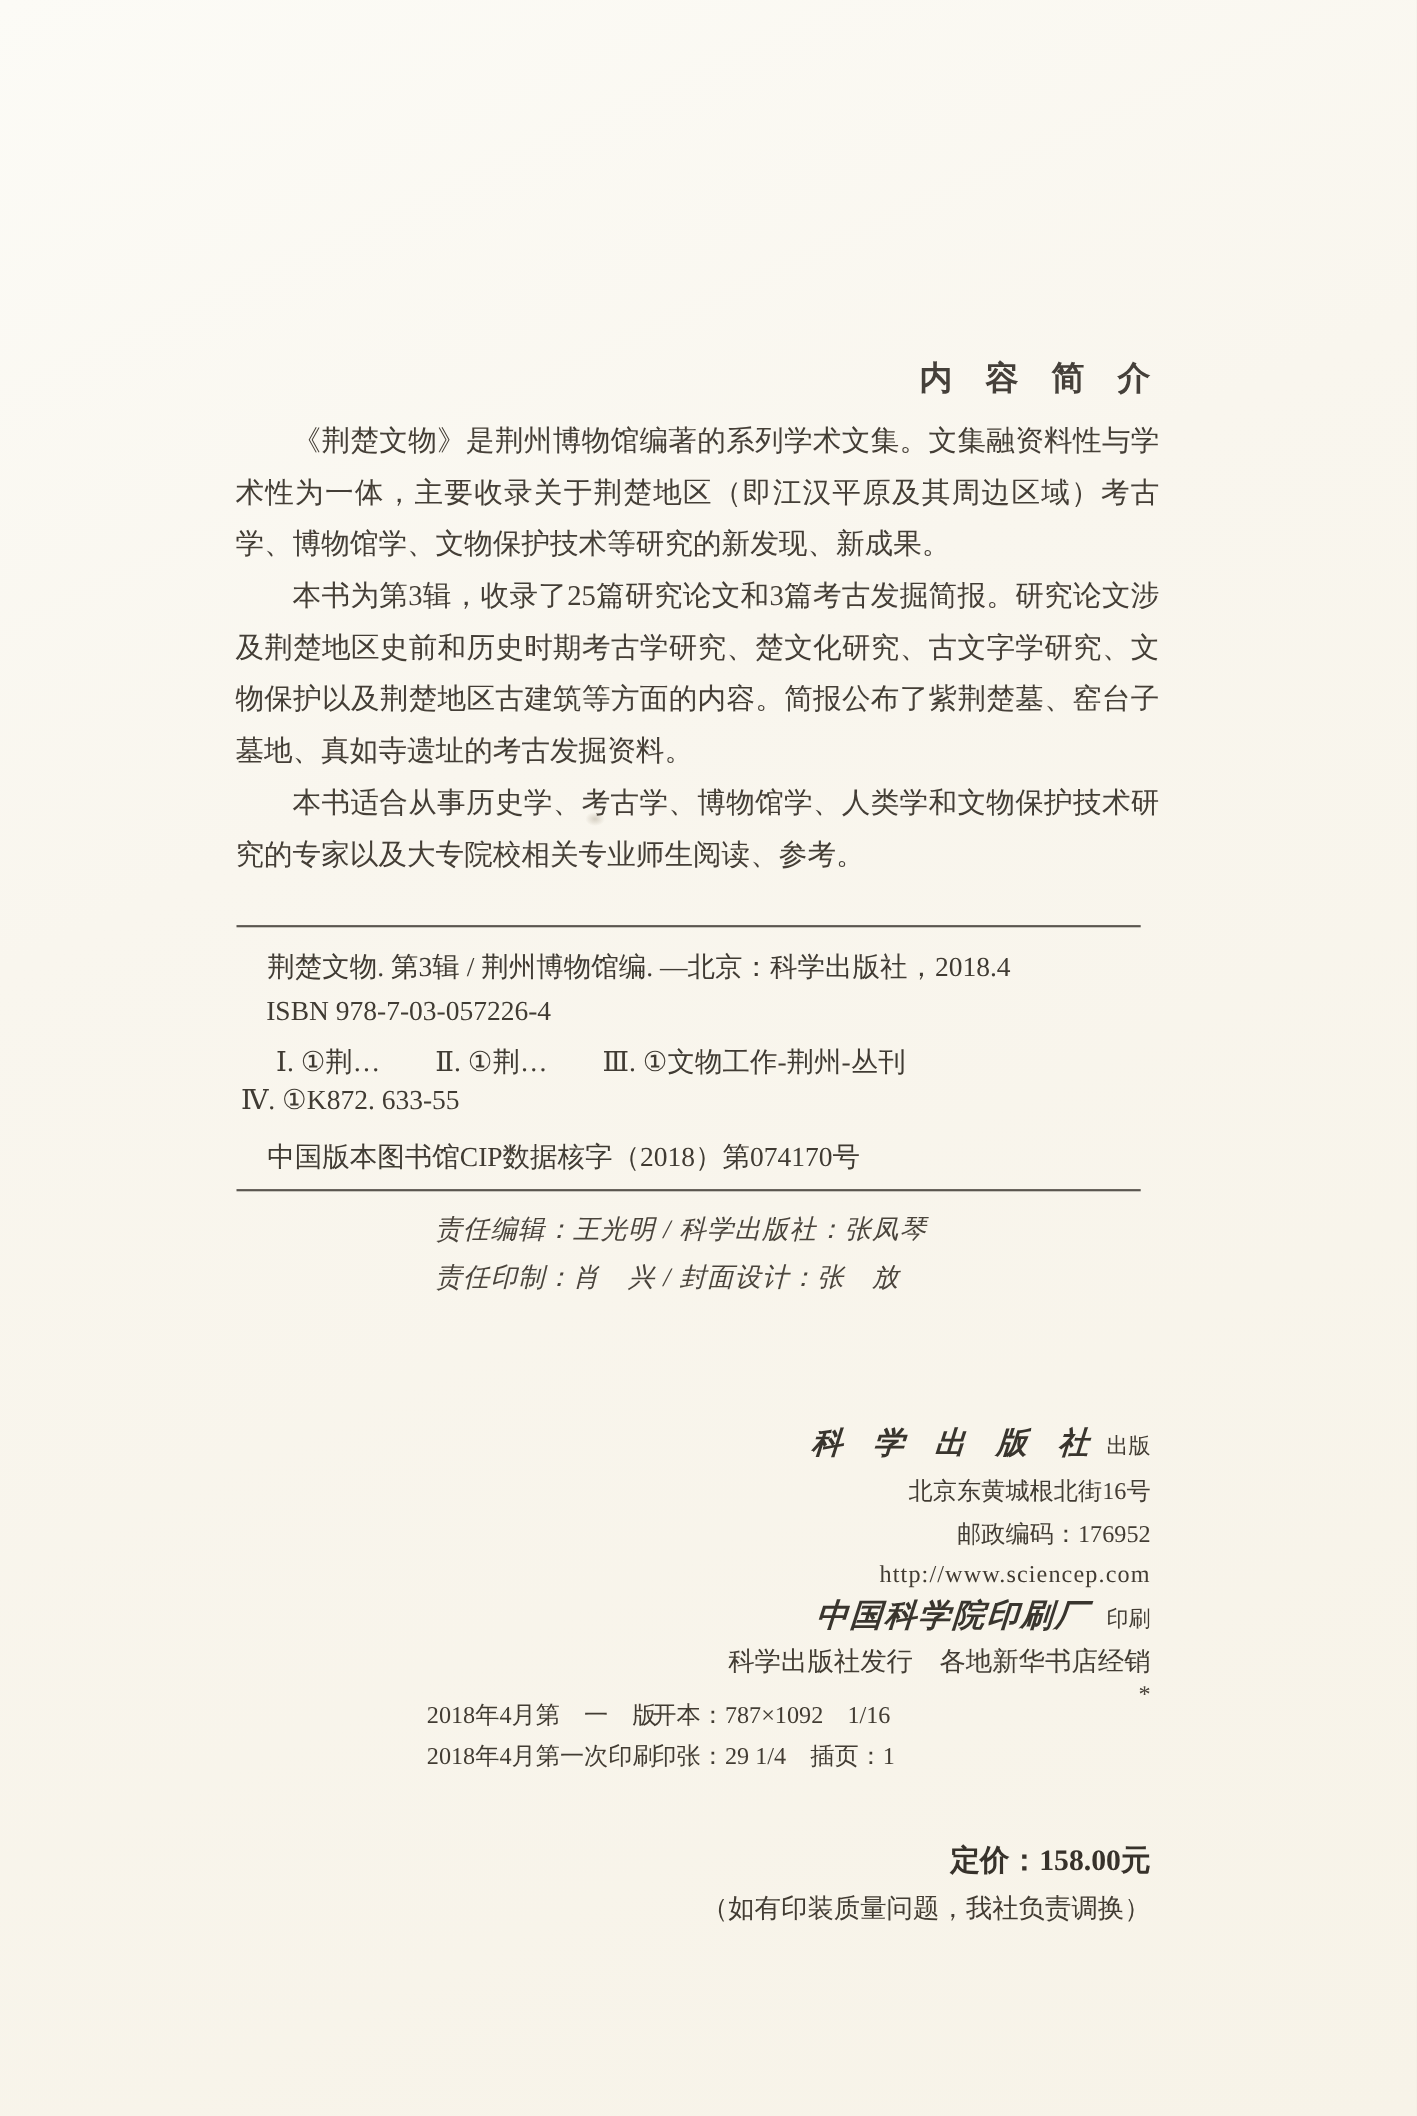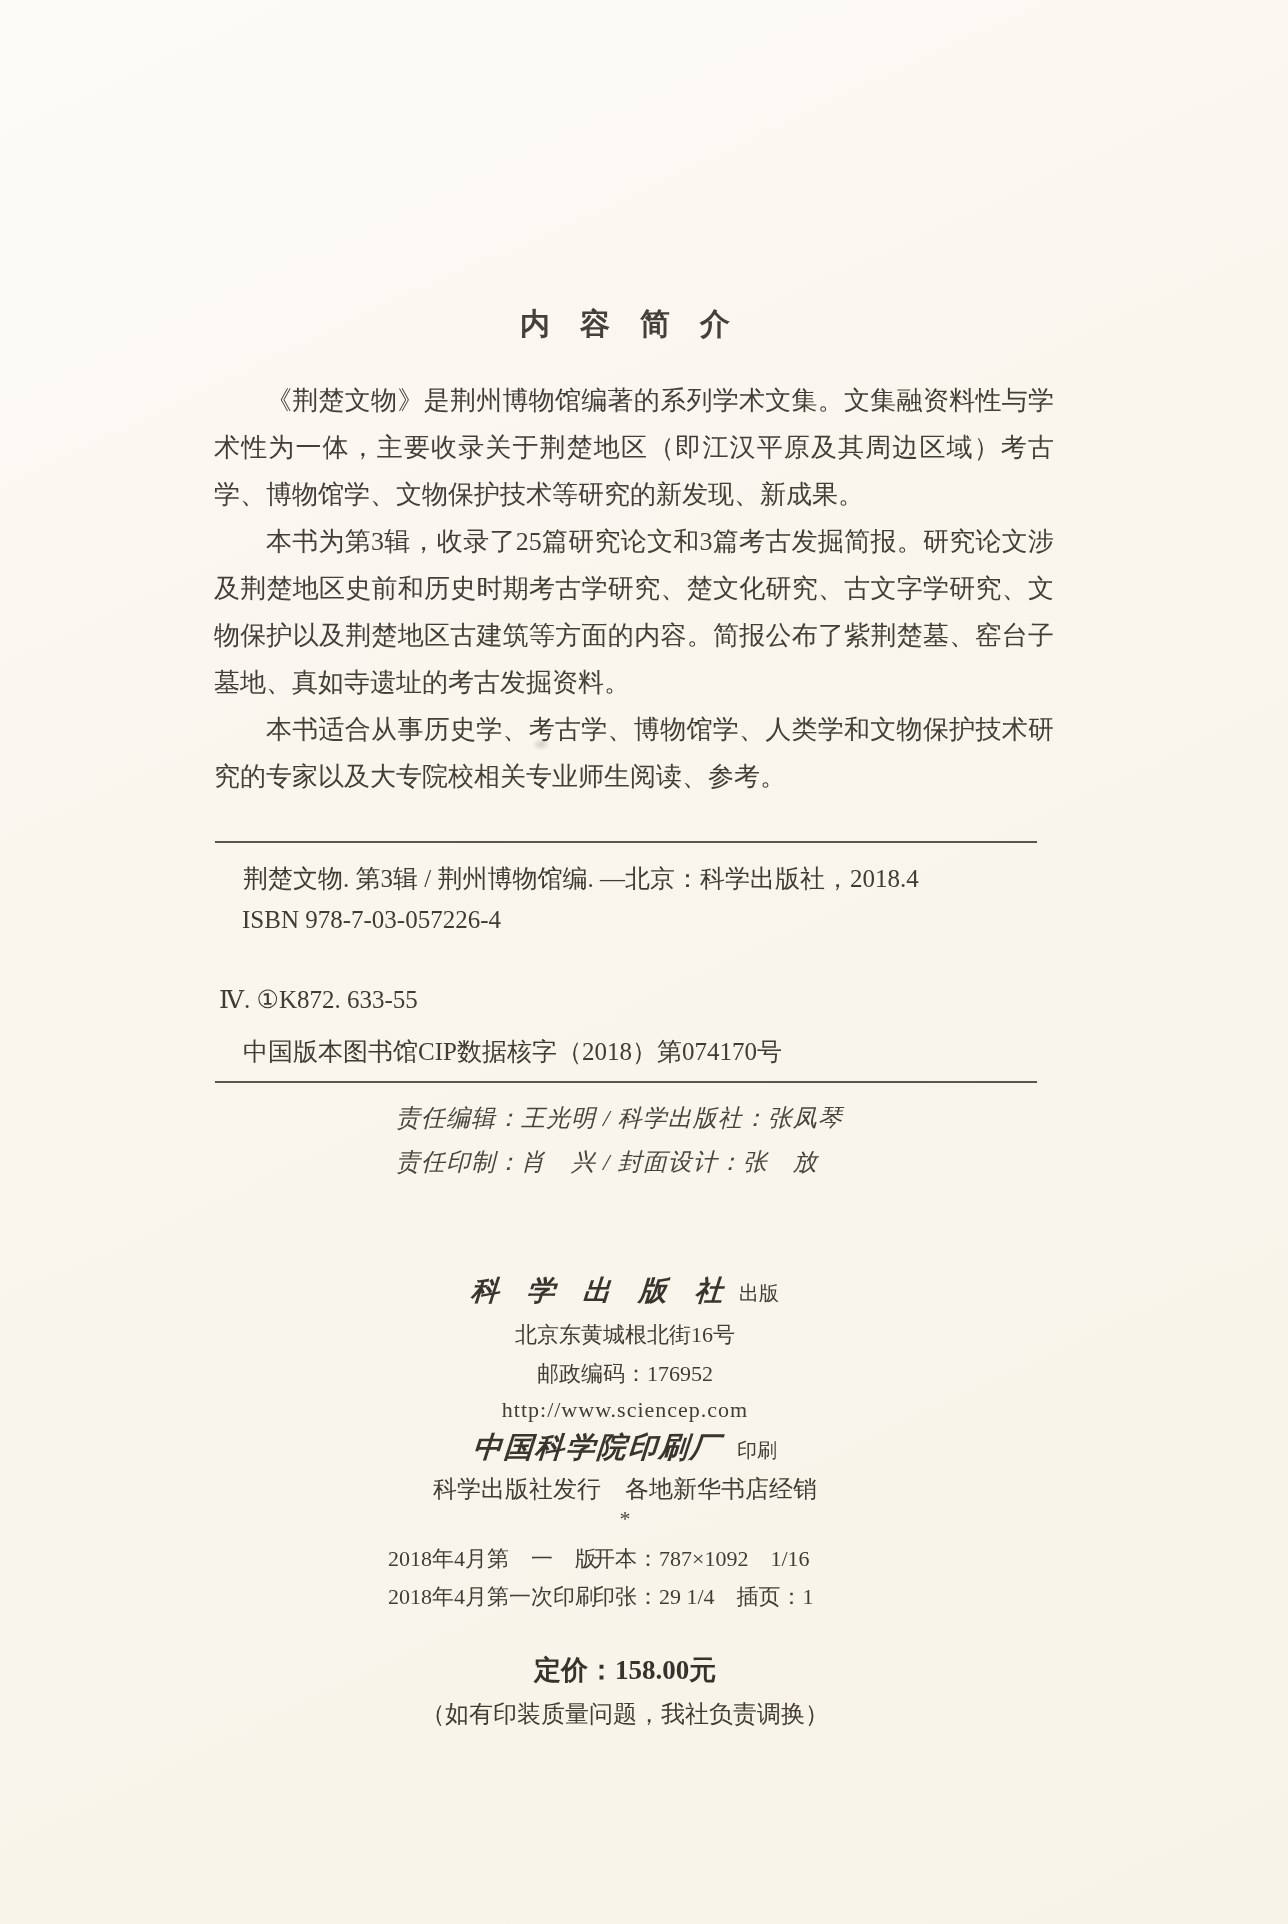--- a/index.html
+++ b/index.html
@@ -6,21 +6,21 @@
   body{background:#e8e4da;}
   .page{
     position:relative;
     width:1288px;height:1924px;
     margin:0 auto;
     background:linear-gradient(155deg,#fcfbf6 0%,#f9f6ee 35%,#f7f3e8 100%);
     font-family:"Liberation Serif","DejaVu Serif",serif;
     color:#423c33;
     overflow:hidden;
   }
-  .center-line{position:absolute;left:204px;width:842px;text-align:center;}
+  .center-line{position:absolute;left:204px;width:842px;text-align:right;margin-top:21px;}
 
   .intro-title{
     top:302px;
     font-size:30px;font-weight:600;color:#45403a;
     line-height:44px;
   }
   .intro-body{
     position:absolute;top:377px;left:214px;width:840px;
     font-size:26px;line-height:47px;
     text-align:justify;color:#443e36;
@@ -94,20 +94,21 @@
     <p>本书为第3辑，收录了25篇研究论文和3篇考古发掘简报。研究论文涉及荆楚地区史前和历史时期考古学研究、楚文化研究、古文字学研究、文物保护以及荆楚地区古建筑等方面的内容。简报公布了紫荆楚墓、窑台子墓地、真如寺遗址的考古发掘资料。</p>
     <p>本书适合从事历史学、考古学、博物馆学、人类学和文物保护技术研究的专家以及大专院校相关专业师生阅读、参考。</p>
   </div>
 
   <div class="smudge"></div>
 
   <div class="rule rule-top"></div>
 
   <div class="cip-line cip-title">荆楚文物. 第3辑 / 荆州博物馆编. —北京：科学出版社，2018.4</div>
   <div class="cip-line cip-isbn">ISBN 978-7-03-057226-4</div>
+  <div class="cip-line cip-class1">Ⅰ. ①荆…　　Ⅱ. ①荆…　　Ⅲ. ①文物工作-荆州-丛刊</div>
   <div class="cip-line cip-class2">Ⅳ. ①K872. 633-55</div>
   <div class="cip-line cip-record">中国版本图书馆CIP数据核字（2018）第074170号</div>
 
   <div class="rule rule-bottom"></div>
 
   <div class="credits">
     <div>责任编辑：王光明 / 科学出版社：张凤琴</div>
     <div>责任印制：肖　兴 / 封面设计：张　放</div>
   </div>
 

